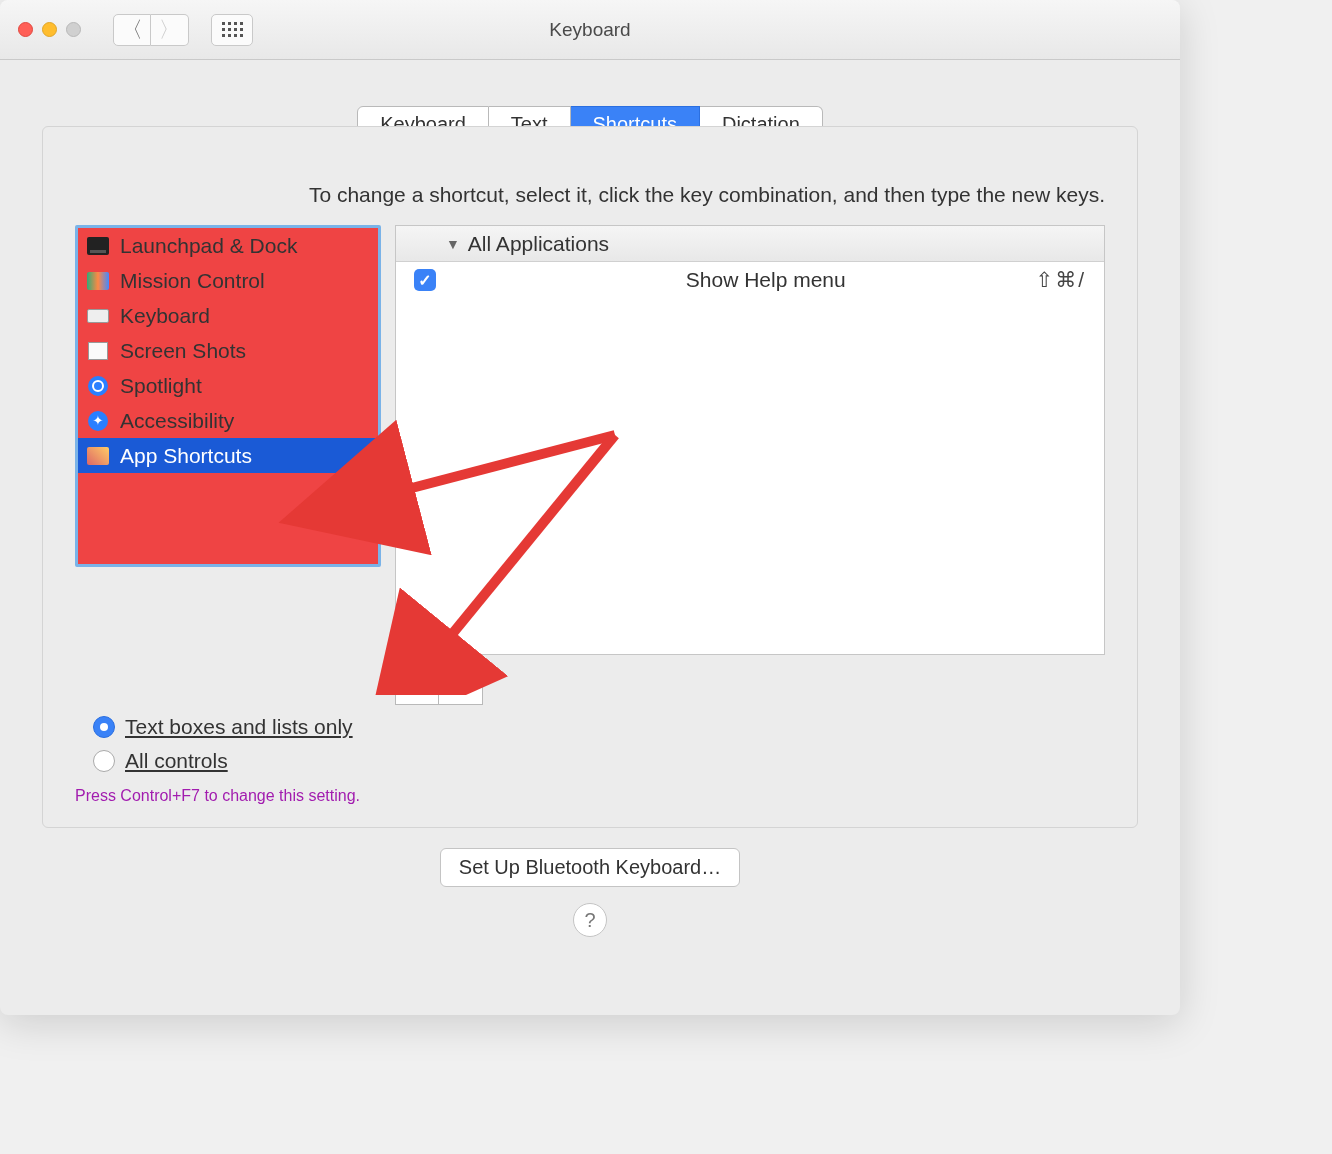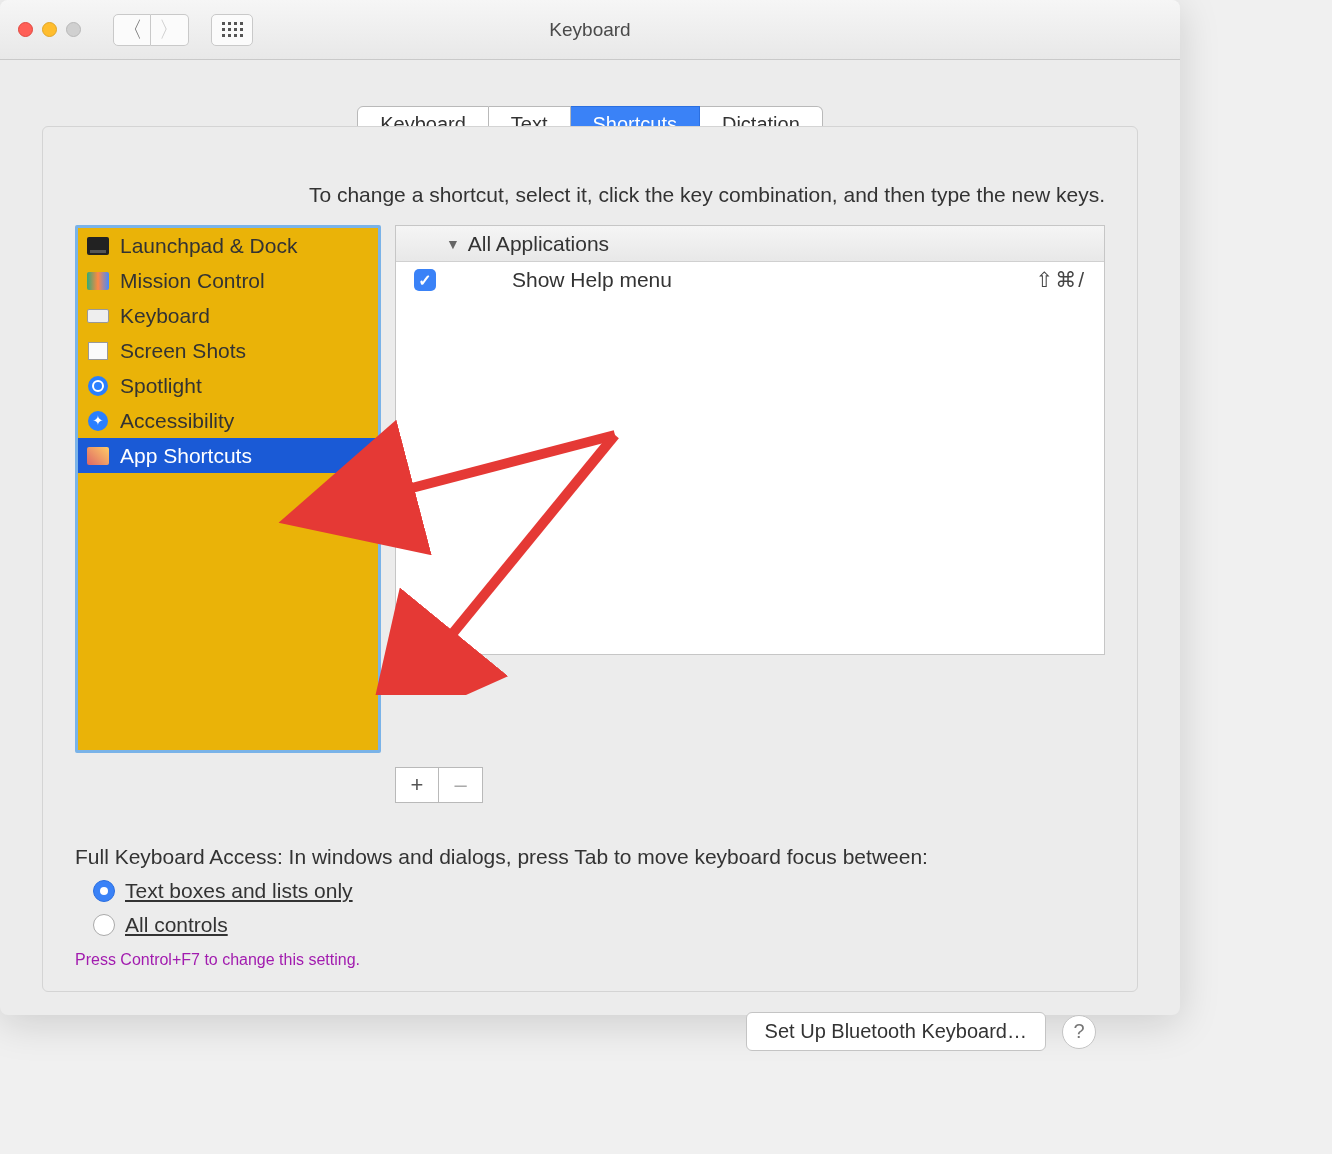--- a/index.html
+++ b/index.html
@@ -71,56 +71,57 @@
   .tabs .tab:last-child{border-radius:0 6px 6px 0;}
   .tabs .tab + .tab{border-left:none;}
   .tabs .tab.active{background:#3a82f7;color:#fff;border-color:#2b6fe0;}
   .panel{
     background:#ececec;border:1px solid #d4d4d4;border-radius:6px;
     margin-top:-17px;padding:56px 32px 22px;position:relative;
   }
   .instr{font-size:21px;color:#333;margin-bottom:18px;text-align:right;}
   .splitter{display:flex;gap:14px;position:relative;}
   .leftlist{
-    width:306px;height:528px;background:#eab308;border:3px solid #7ab3e8;border-radius:2px;overflow:auto;
+    width:306px;height:342px;background:#ef4444;border:3px solid #7ab3e8;border-radius:2px;overflow:auto;
   }
   .leftlist .row{
     display:flex;align-items:center;gap:10px;padding:4px 8px;font-size:21px;height:35px;
   }
   .leftlist .row.selected{background:#1a5ad6;color:#fff;}
   .leftlist .ico{width:24px;height:24px;flex:0 0 24px;display:flex;align-items:center;justify-content:center;}
   .rightpane{
     flex:1;height:430px;background:#fff;border:1px solid #c6c6c6;display:flex;flex-direction:column;
   }
   .rightpane .grouphdr{
     background:linear-gradient(#f5f5f5,#e8e8e8);height:36px;border-bottom:1px solid #d0d0d0;
     display:flex;align-items:center;padding:0 14px 0 50px;font-size:21px;color:#333;gap:8px;
   }
   .rightpane .grouphdr .tri{font-size:14px;color:#666;}
   .rightpane .entryrow{
     display:flex;align-items:center;padding:6px 18px;font-size:21px;gap:16px;
   }
   .chk{
     width:22px;height:22px;border-radius:5px;background:#3a82f7;display:flex;align-items:center;justify-content:center;color:#fff;font-size:16px;font-weight:bold;
   }
-  .entryrow .label{flex:1;padding-left:60px;}
+  .entryrow .label{flex:1;padding-left:60px;text-align:center;}
   .entryrow .keys{color:#444;font-size:21px;letter-spacing:2px;}
   .pmbtns{display:flex;margin-top:14px;margin-left:320px;}
   .pmbtn{width:44px;height:36px;border:1px solid #b9b9b9;background:#fff;display:flex;align-items:center;justify-content:center;font-size:22px;color:#555;}
   .pmbtn:first-child{border-radius:0;}
   .pmbtn:last-child{border-left:none;color:#aaa;}
   .fkaccess{font-size:21px;margin-top:42px;}
   .radio-row{display:flex;align-items:center;gap:10px;font-size:21px;margin-top:10px;margin-left:18px;text-decoration:underline;}
   .radio{width:22px;height:22px;border-radius:50%;border:1px solid #aaa;background:#fff;display:flex;align-items:center;justify-content:center;}
   .radio.on{background:#3a82f7;border-color:#2b6fe0;}
   .radio.on::after{content:"";width:8px;height:8px;background:#fff;border-radius:50%;}
   .hint{font-size:16px;color:#a21caf;margin-top:14px;}
   .footer{
     display:flex;justify-content:flex-end;align-items:center;gap:16px;
     padding:20px 42px 0;
+    flex-direction:column;
   }
   .btbtn{
     background:#fff;border:1px solid #c4c4c4;border-radius:6px;padding:7px 18px;font-size:20px;color:#333;
   }
   .helpbtn{
     width:34px;height:34px;border-radius:50%;border:1px solid #c4c4c4;background:#fff;color:#777;font-size:20px;display:flex;align-items:center;justify-content:center;
   }
   
   .arrows{position:absolute;left:0;top:0;pointer-events:none;}
   
@@ -254,21 +255,20 @@
           <line x1="540" y1="210" x2="310" y2="270" stroke="#e53935" stroke-width="10" marker-end="url(#ah)"></line>
           <line x1="540" y1="210" x2="360" y2="430" stroke="#e53935" stroke-width="10" marker-end="url(#ah)"></line>
         </svg>
       </div>
 
       <div class="pmbtns">
         <div class="pmbtn">+</div>
         <div class="pmbtn">–</div>
       </div>
 
-      <div class="fkaccess">Full Keyboard Access: In windows and dialogs, press Tab to move keyboard focus between:</div>
 
       <div class="radio-row">
         <span class="radio on"></span>
         <span>Text boxes and lists only</span>
       </div>
       <div class="radio-row">
         <span class="radio"></span>
         <span>All controls</span>
       </div>
 

